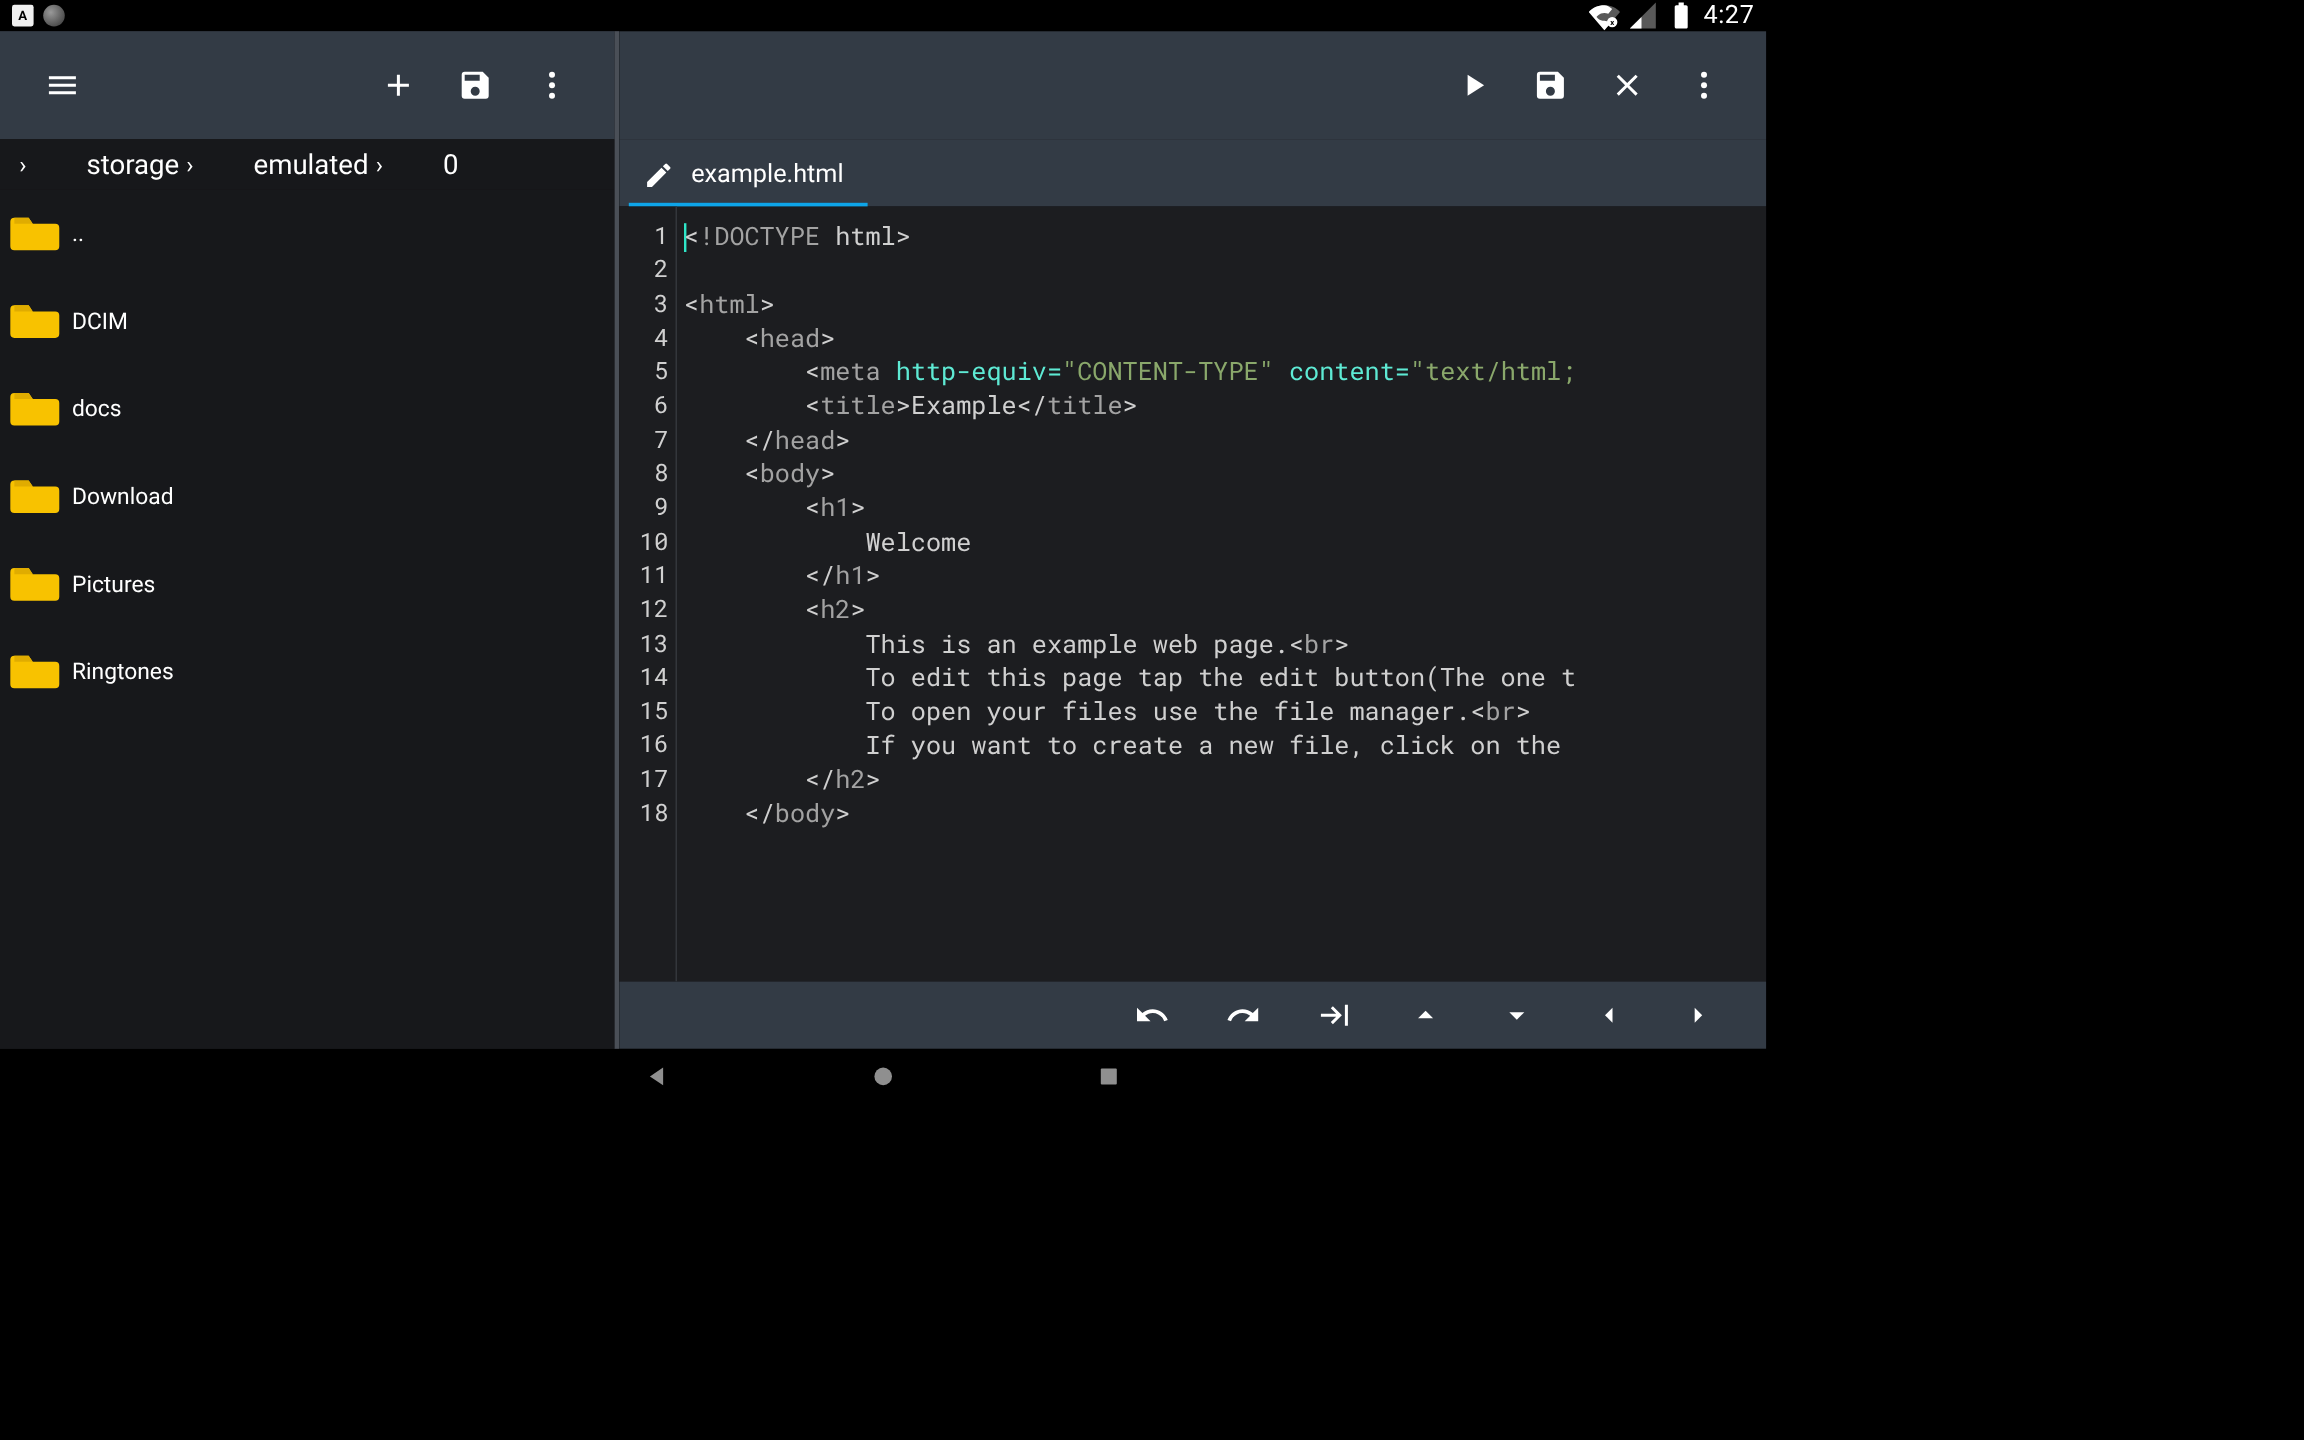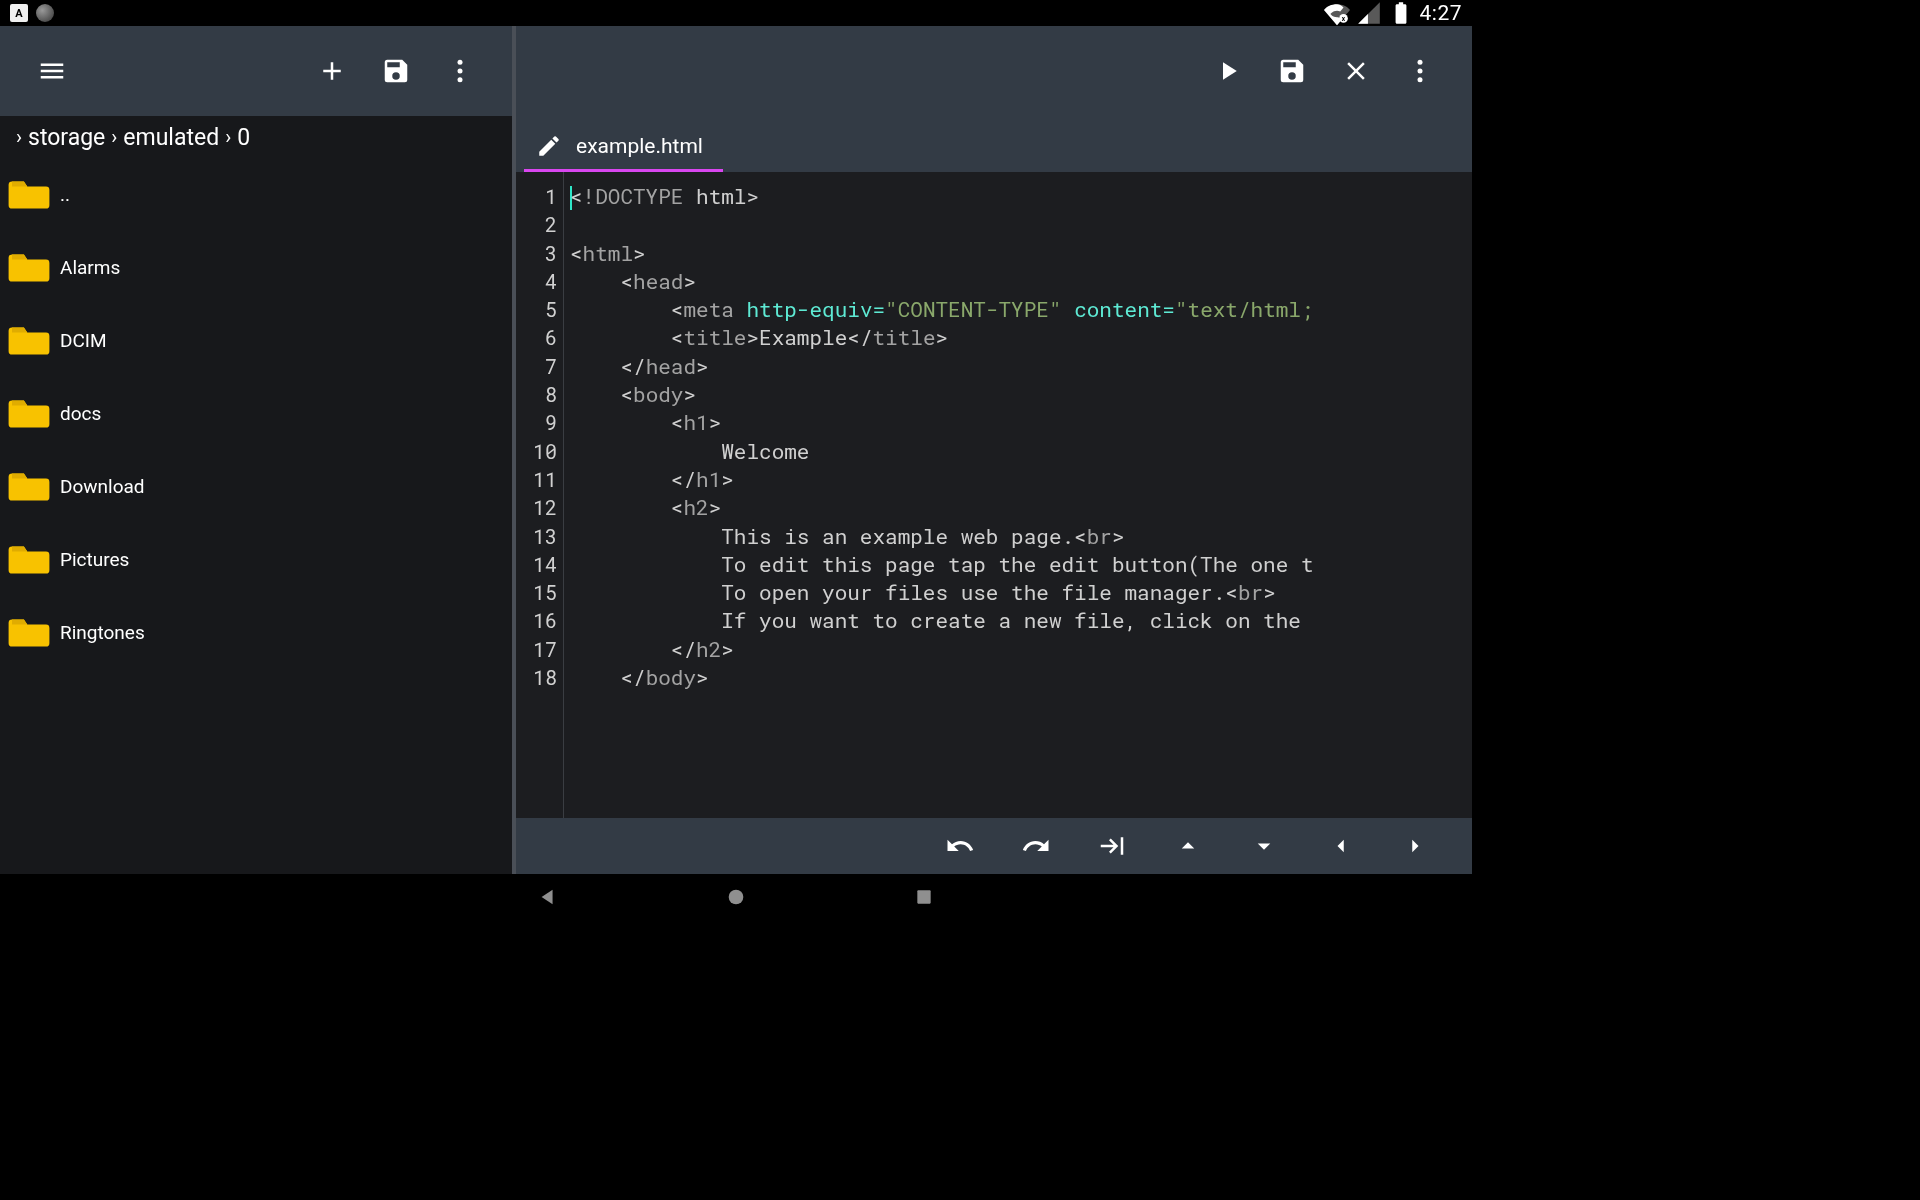--- a/index.html
+++ b/index.html
@@ -64,21 +64,21 @@
   .breadcrumb {
     height: 42px;
     background: #17181b;
     display: flex;
     align-items: center;
     padding: 0 10px;
     font-size: 23px;
     color: #fff;
   }
   .bc-chevron { color: #fff; margin: 0 6px; font-size: 20px;}
-  .bc-seg { white-space: nowrap; }
+  .bc-seg { white-space: nowrap; margin-left: 44px; }
   .file-list {
     flex: 1;
     overflow-y: auto;
     background: #17181b;
   }
   .file-item {
     display: flex;
     align-items: center;
     height: 73px;
     padding: 0 8px;
@@ -111,21 +111,21 @@
     background: #333b45;
     display: flex;
     align-items: flex-end;
     padding: 0 0 0 8px;
   }
   .tab {
     display: flex;
     align-items: center;
     gap: 14px;
     padding: 0 20px 10px 12px;
-    border-bottom: 4px solid #d946ef;
+    border-bottom: 4px solid #0ea5e9;
     margin-bottom: -1px;
   }
   .tab-label { font-size: 21px; color: #fff; }
 
   .editor-wrap {
     flex: 1;
     display: flex;
     background: #1c1d20;
     overflow: hidden;
     font-family: "Roboto Mono", "Consolas", monospace;
@@ -263,27 +263,20 @@
             <path d="M2 2h7l2 3h11a2 2 0 0 1 2 2v9a2 2 0 0 1-2 2H2a2 2 0 0 1-2-2V4a2 2 0 0 1 2-2z" fill="#f8c200"></path>
             <path d="M2 2h7l2 3H2z" fill="#e0ac00"></path>
           </svg>
           <span class="file-label">..</span>
         </div>
         <div class="file-item">
           <svg class="folder-icon" viewBox="0 0 24 20">
             <path d="M2 2h7l2 3h11a2 2 0 0 1 2 2v9a2 2 0 0 1-2 2H2a2 2 0 0 1-2-2V4a2 2 0 0 1 2-2z" fill="#f8c200"></path>
             <path d="M2 2h7l2 3H2z" fill="#e0ac00"></path>
           </svg>
-          <span class="file-label">Alarms</span>
-        </div>
-        <div class="file-item">
-          <svg class="folder-icon" viewBox="0 0 24 20">
-            <path d="M2 2h7l2 3h11a2 2 0 0 1 2 2v9a2 2 0 0 1-2 2H2a2 2 0 0 1-2-2V4a2 2 0 0 1 2-2z" fill="#f8c200"></path>
-            <path d="M2 2h7l2 3H2z" fill="#e0ac00"></path>
-          </svg>
           <span class="file-label">DCIM</span>
         </div>
         <div class="file-item">
           <svg class="folder-icon" viewBox="0 0 24 20">
             <path d="M2 2h7l2 3h11a2 2 0 0 1 2 2v9a2 2 0 0 1-2 2H2a2 2 0 0 1-2-2V4a2 2 0 0 1 2-2z" fill="#f8c200"></path>
             <path d="M2 2h7l2 3H2z" fill="#e0ac00"></path>
           </svg>
           <span class="file-label">docs</span>
         </div>
         <div class="file-item">

